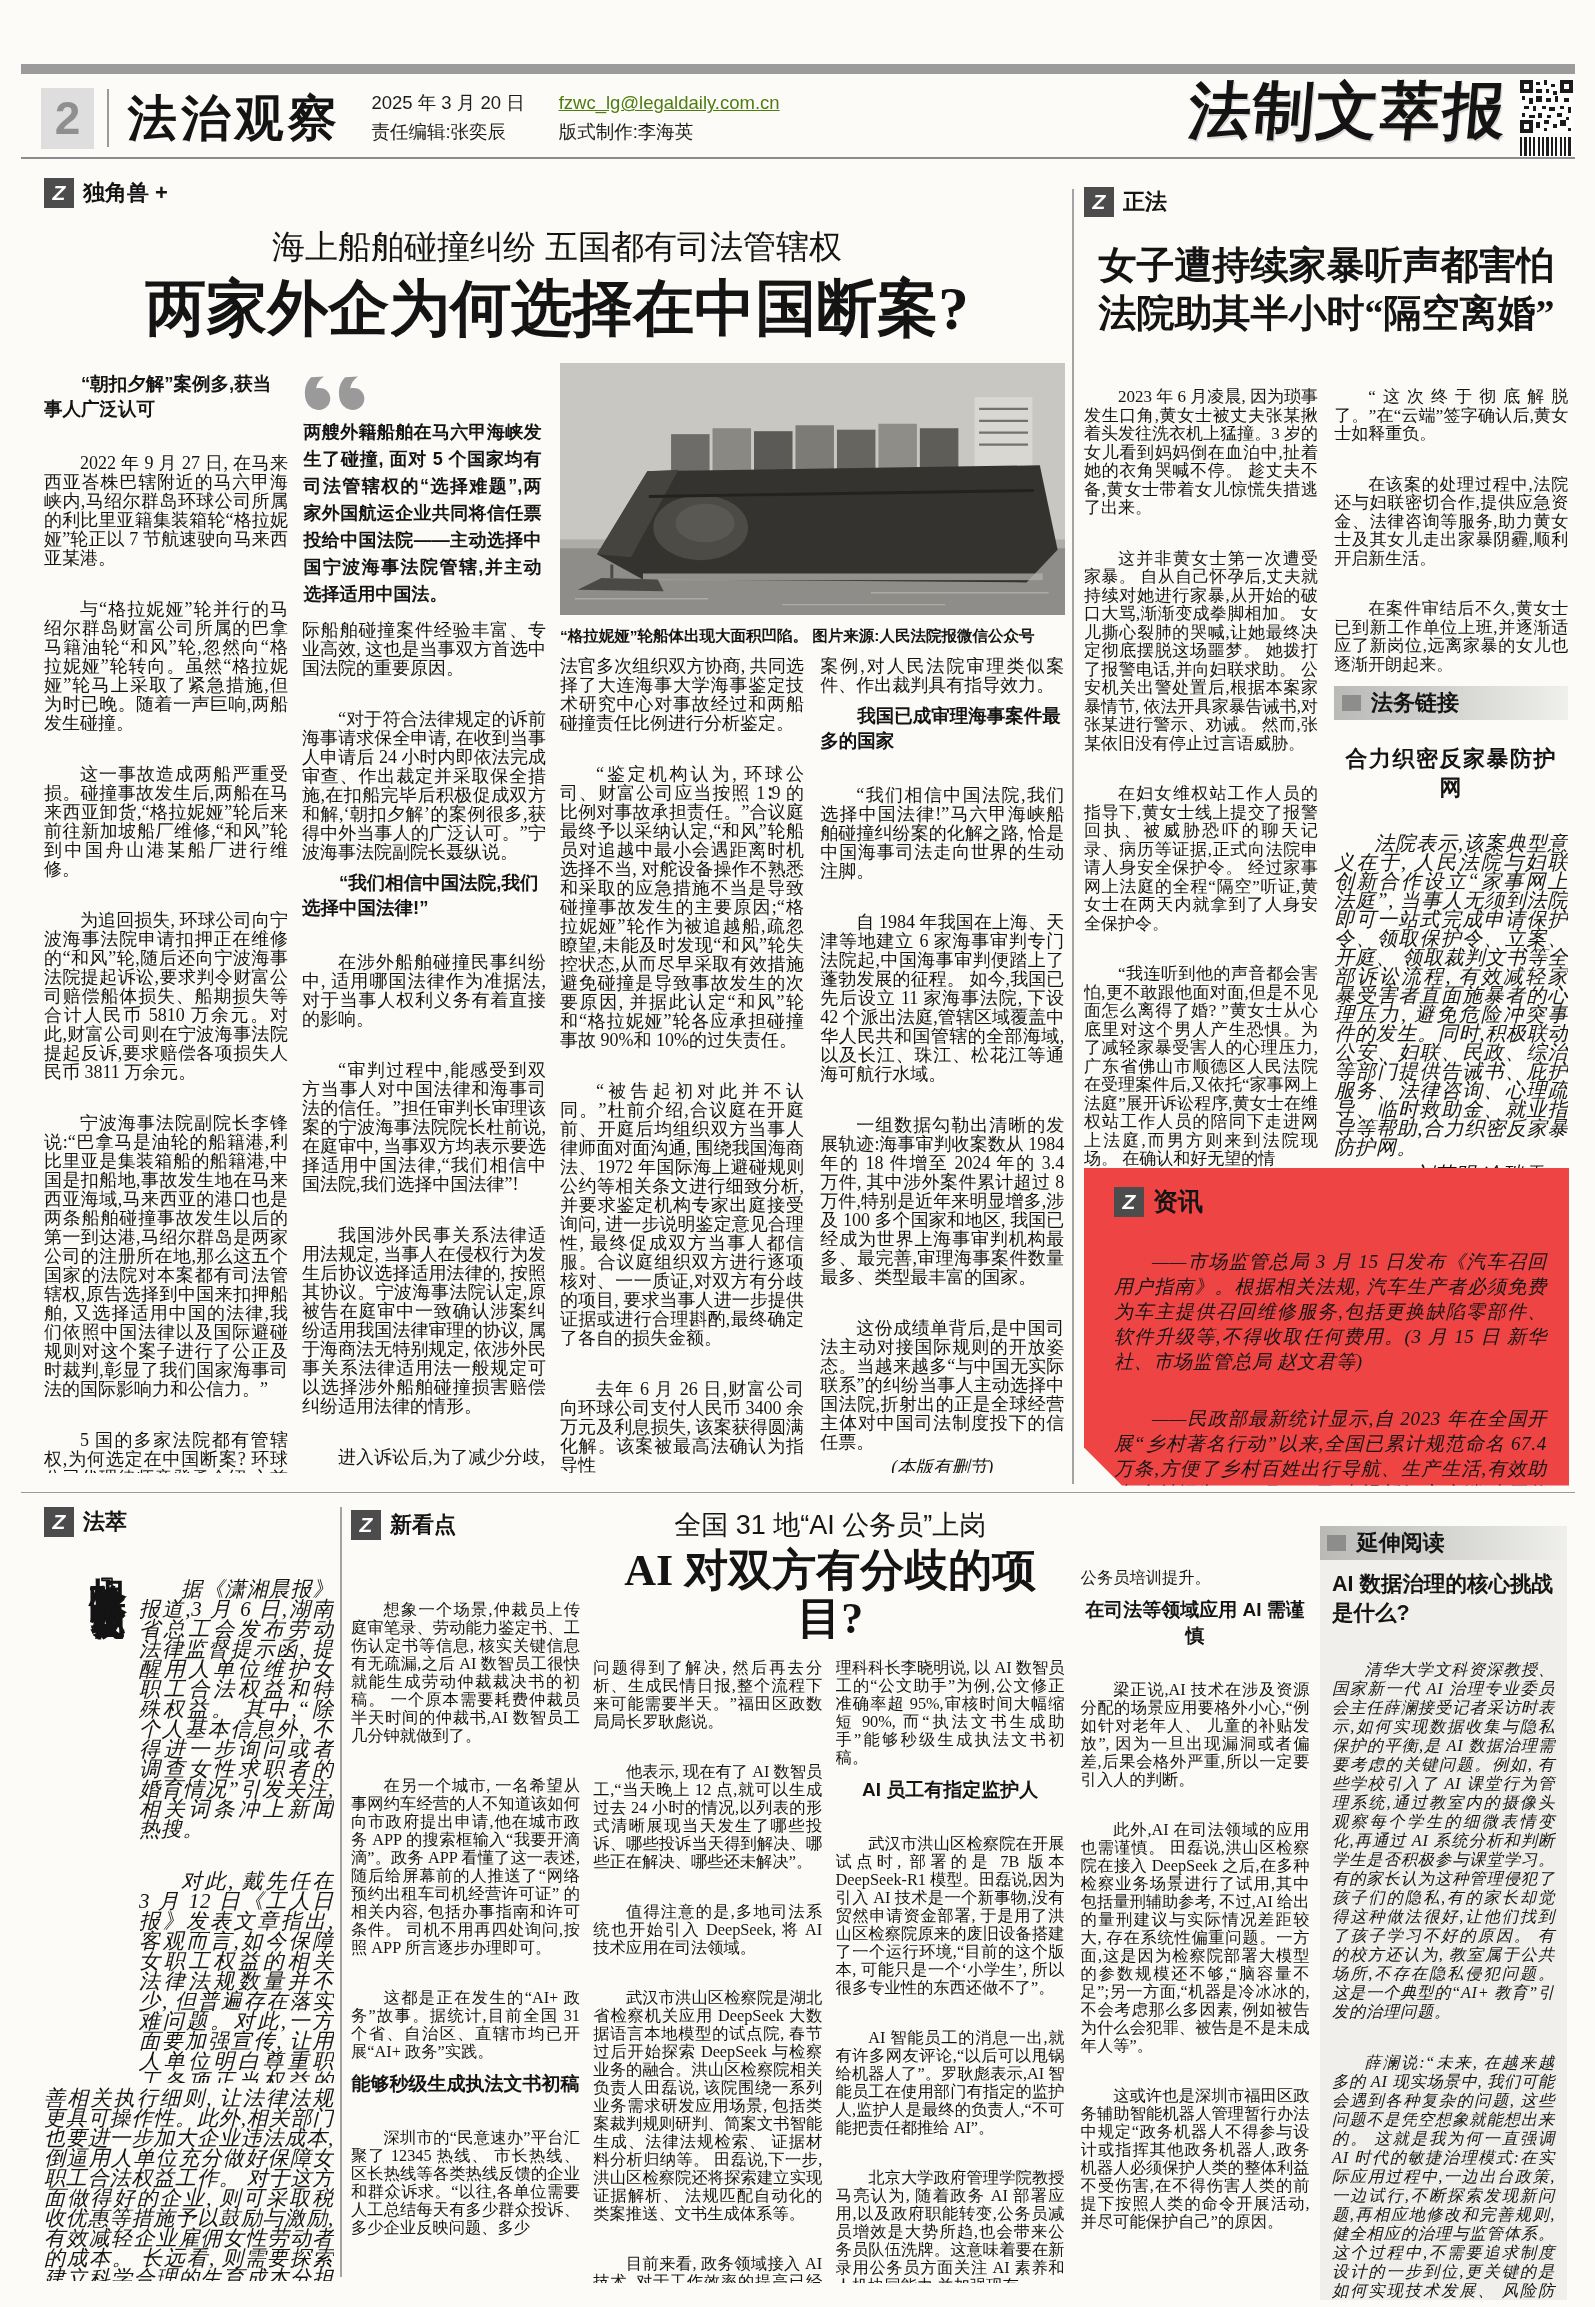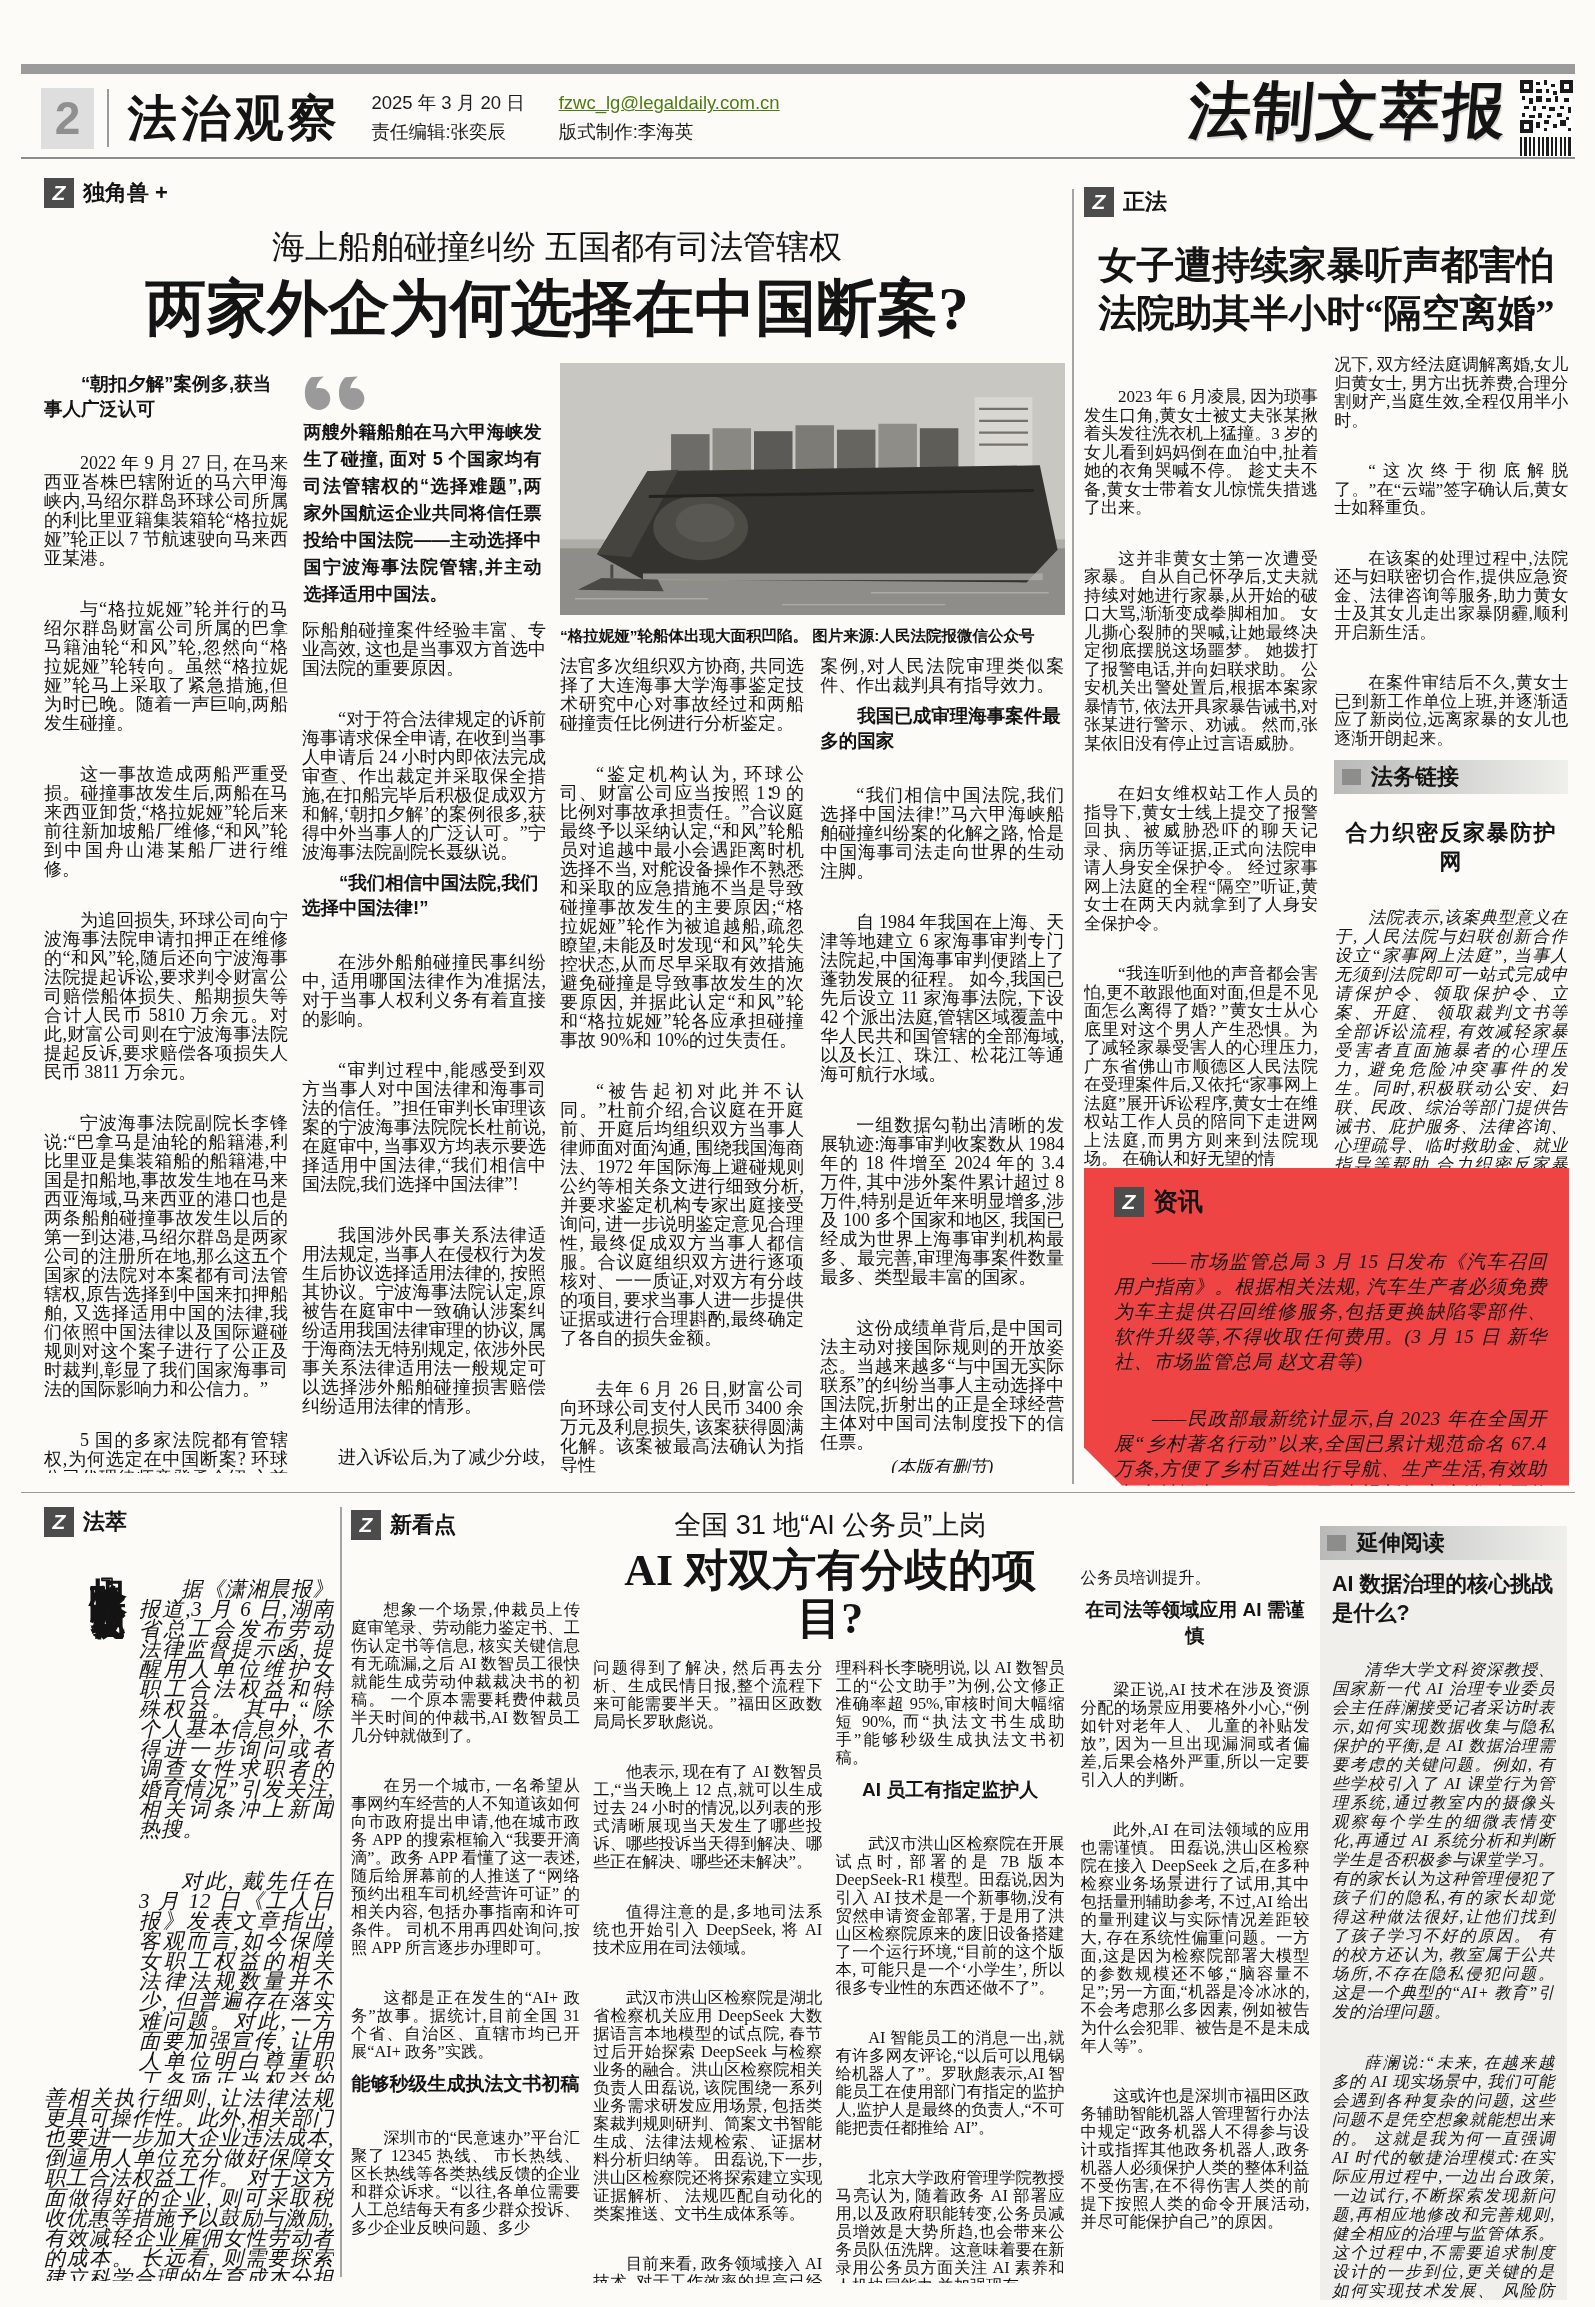--- a/index.html
+++ b/index.html
@@ -52,21 +52,21 @@
   
   .vrule-main{position:absolute;left:1072px;top:189px;width:1.5px;height:1295px;background:#a3a3a3;}
   .right-art{position:absolute;left:1084px;top:187px;width:485px;height:1303px;overflow:hidden;}
   .right-art .headline{text-align:center;font:900 38px/1.25 "Liberation Serif","DejaVu Serif",serif;margin:25px 0 19px;}
   .rcols{display:flex;gap:16.3px;height:814px;overflow:hidden;font-size:17px;line-height:18.5px;}
   .rcol{width:234px;flex:none;overflow:hidden;}
   .graybar{height:34px;display:flex;align-items:center;gap:10.4px;margin:12px 0 25px;
            background:linear-gradient(90deg,#b9b9b7,#efefec);font:700 22px/1 "Liberation Sans","DejaVu Sans",sans-serif;padding-left:7.4px;}
   .graybar .sq{width:19px;height:16.3px;background:#8d8d8b;}
   .boxtitle{text-align:center;font:700 22px/1.3 "Liberation Sans","DejaVu Sans",sans-serif;margin:7.4px 0 9px;letter-spacing:1.5px;}
-  .legal{font-size:17px;line-height:19px;}
+  .legal{font-size:20px;line-height:19px;}
   .zixun{position:absolute;left:0;bottom:4.4px;width:485px;height:318px;background:#ef4444;
          clip-path:polygon(0 0,100% 0,100% 100%,38px 100%,0 calc(100% - 38px));
          padding:0;box-sizing:border-box;}
   .zixun-inner{padding:19px 22px 7.4px 30px;}
   .zixun .zlabel{font-size:25px;margin-bottom:15px;}
   .zixun .blk-p{font-size:19px;line-height:25px;margin-bottom:19px;}
   
   .hrule-b{position:absolute;left:21px;top:1492px;width:1554px;height:0;border-top:1.5px solid #9a9a9a;}
   .facui{position:absolute;left:44px;top:1507px;width:290px;height:774px;overflow:hidden;}
   .ftop{display:flex;gap:12px;height:536px;overflow:hidden;margin-top:10.4px;}
@@ -275,21 +275,20 @@
     </div>
     <div class="rcols">
       <div class="rcol">
           <div class="blk blk-p">2023 年 6 月凌晨, 因为琐事发生口角,黄女士被丈夫张某揪着头发往洗衣机上猛撞。3 岁的女儿看到妈妈倒在血泊中,扯着她的衣角哭喊不停。 趁丈夫不备,黄女士带着女儿惊慌失措逃了出来。</div>
           <div class="blk blk-p">这并非黄女士第一次遭受家暴。 自从自己怀孕后,丈夫就持续对她进行家暴,从开始的破口大骂,渐渐变成拳脚相加。 女儿撕心裂肺的哭喊,让她最终决定彻底摆脱这场噩梦。 她拨打了报警电话,并向妇联求助。 公安机关出警处置后,根据本案家暴情节, 依法开具家暴告诫书,对张某进行警示、劝诫。 然而,张某依旧没有停止过言语威胁。</div>
           <div class="blk blk-p">在妇女维权站工作人员的指导下,黄女士线上提交了报警回执、被威胁恐吓的聊天记录、病历等证据,正式向法院申请人身安全保护令。 经过家事网上法庭的全程“隔空”听证,黄女士在两天内就拿到了人身安全保护令。</div>
           <div class="blk blk-p">“我连听到他的声音都会害怕,更不敢跟他面对面,但是不见面怎么离得了婚? ”黄女士从心底里对这个男人产生恐惧。为了减轻家暴受害人的心理压力,广东省佛山市顺德区人民法院在受理案件后,又依托“家事网上法庭”展开诉讼程序,黄女士在维权站工作人员的陪同下走进网上法庭,而男方则来到法院现场。 在确认和好无望的情</div>
         </div>
       <div class="rcol">
         <div>
-            <div class="blk blk-cont">况下, 双方经法庭调解离婚,女儿归黄女士, 男方出抚养费,合理分割财产,当庭生效,全程仅用半小时。</div>
             <div class="blk blk-p">“这次终于彻底解脱了。”在“云端”签字确认后,黄女士如释重负。</div>
             <div class="blk blk-p">在该案的处理过程中,法院还与妇联密切合作,提供应急资金、法律咨询等服务,助力黄女士及其女儿走出家暴阴霾,顺利开启新生活。</div>
             <div class="blk blk-p">在案件审结后不久,黄女士已到新工作单位上班,并逐渐适应了新岗位,远离家暴的女儿也逐渐开朗起来。</div>
           </div>
         <div class="graybar">
           <span class="sq"></span>
           <span>法务链接</span>
         </div>
         <div class="boxtitle">合力织密反家暴防护网</div>
         <div class="kai legal">

